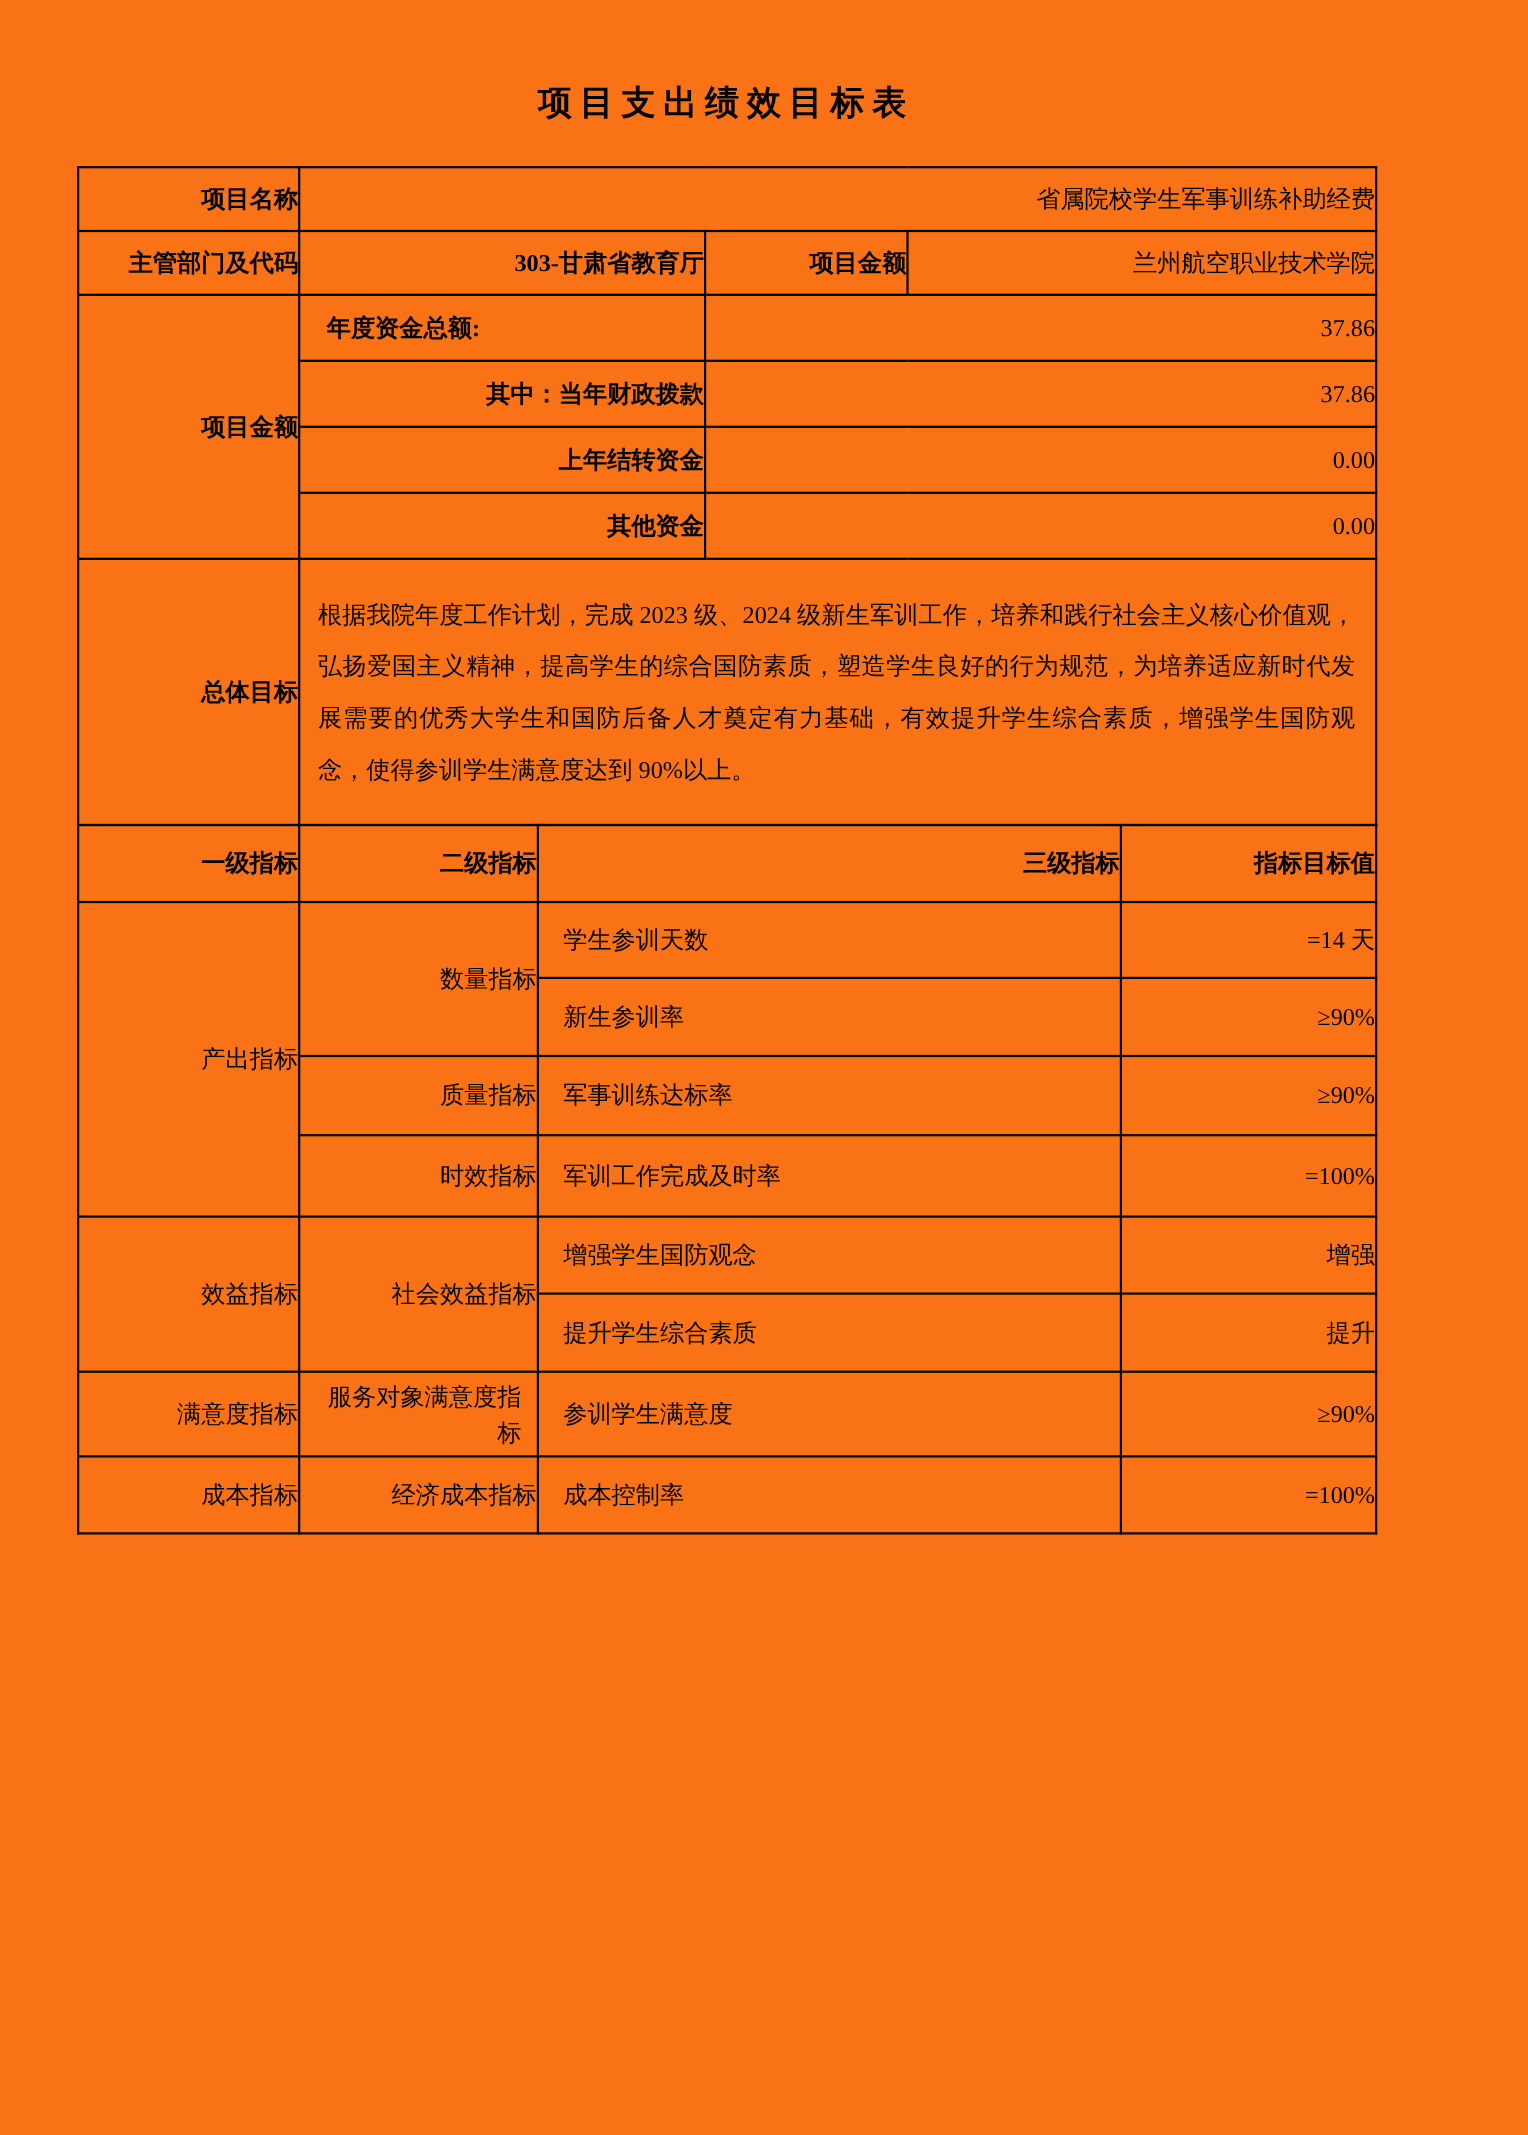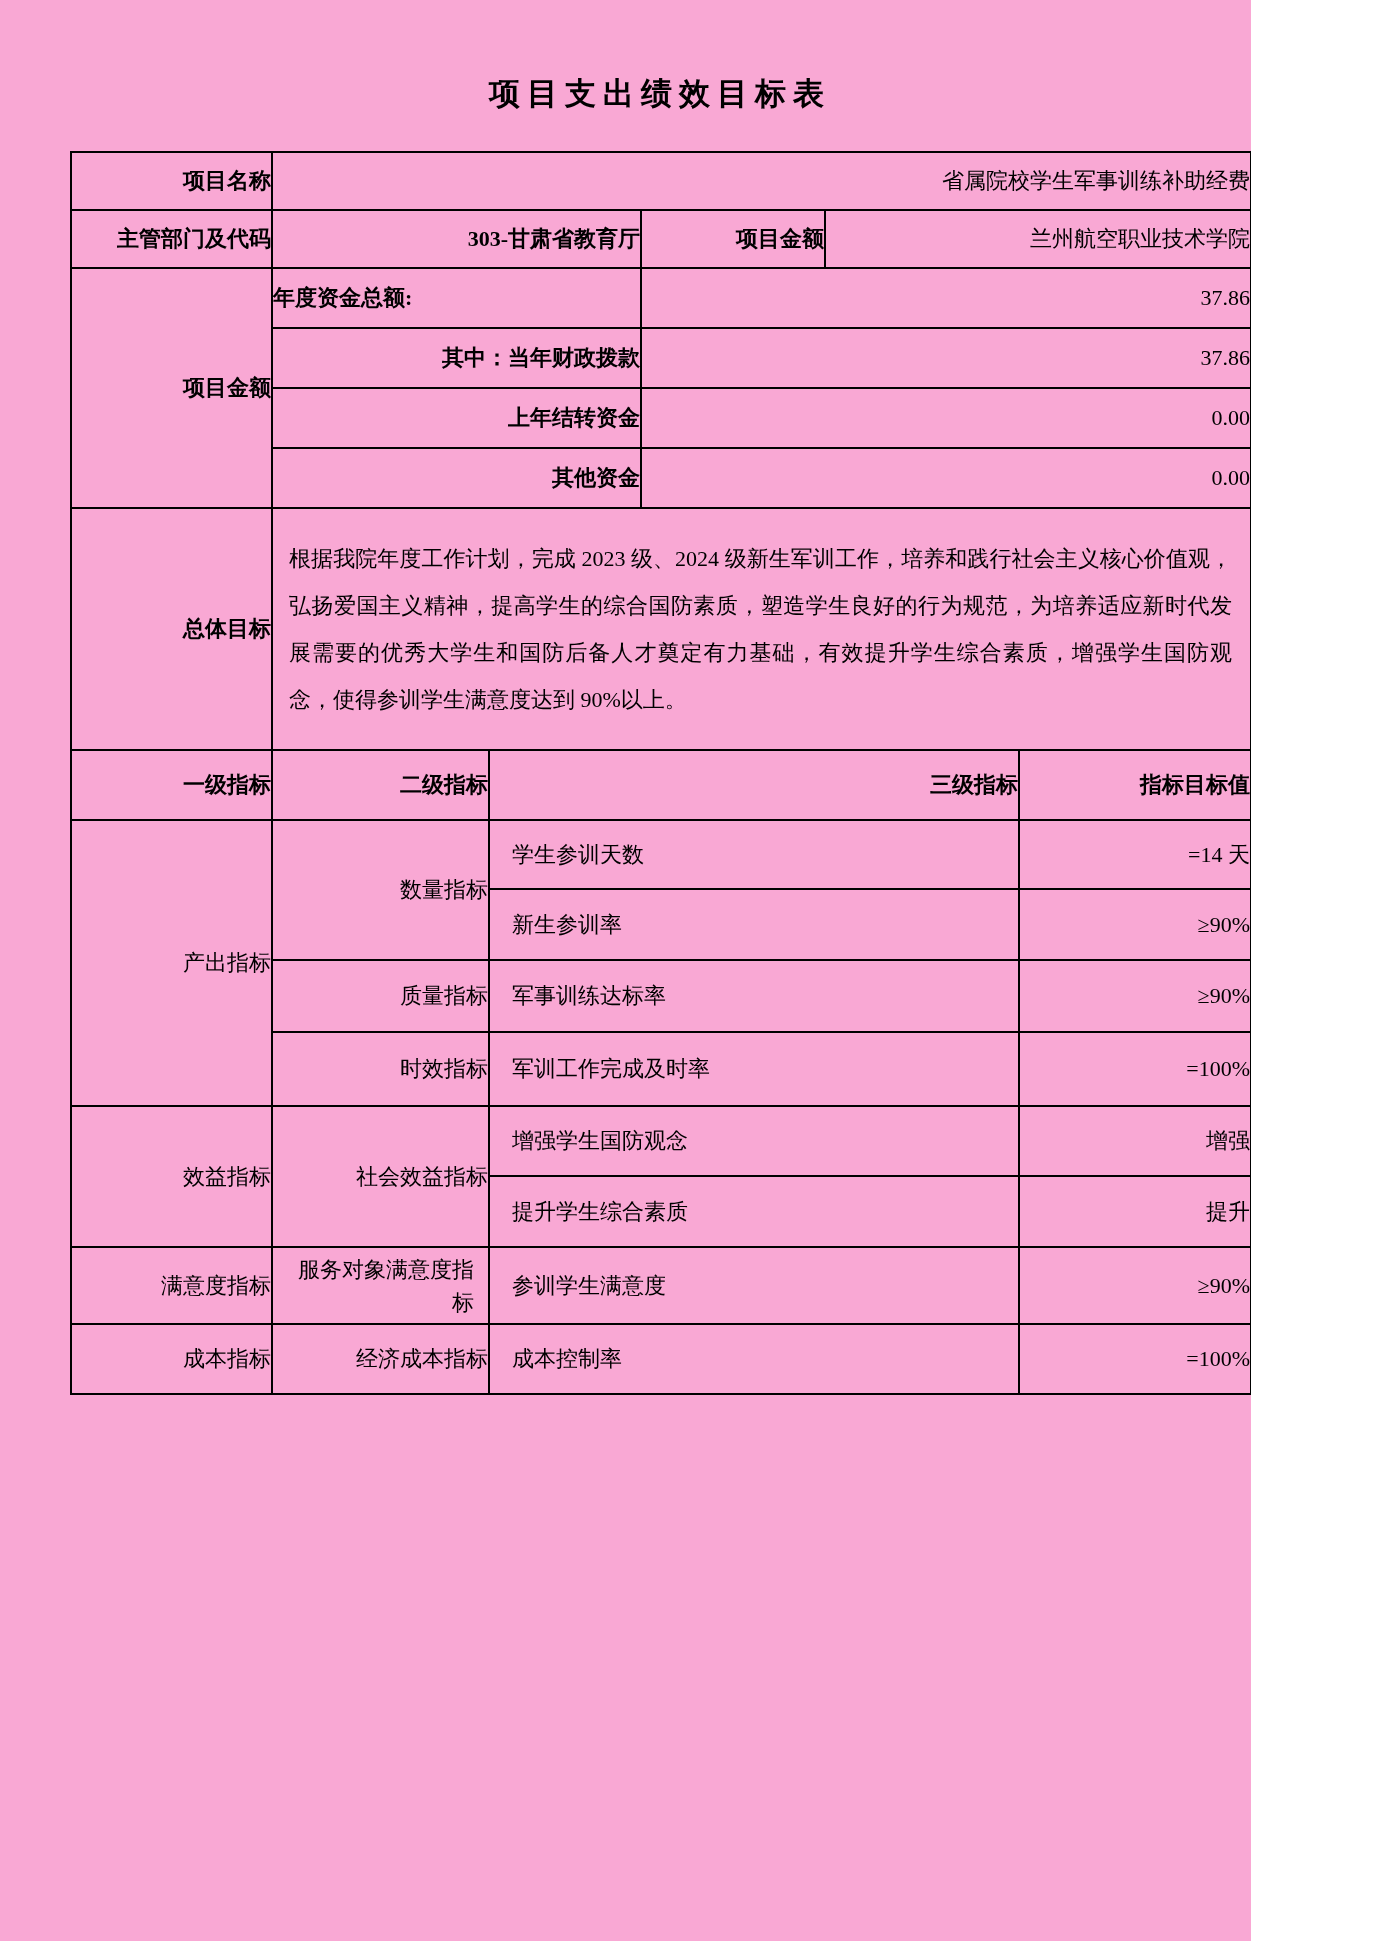--- a/index.html
+++ b/index.html
@@ -1,20 +1,20 @@
 <!DOCTYPE html>
 <html lang="zh"><head>
 <meta charset="utf-8">
 <style>
   html,body{margin:0;padding:0;background:#ffffff;}
   .page{
     position:relative;
-    width:1251px;
+    width:1389px;
     height:1941px;
-    background:#f9a8d4;
+    background:#f97316;
     color:#000;
     font-family:"Liberation Serif","DejaVu Serif",serif;
     font-size:22px;
     overflow:hidden;
   }
   .content{
     position:absolute;
     left:70px;
     top:0;
     width:1180px;
@@ -46,21 +46,21 @@
     border:2px solid #000;
     text-align:right;
     vertical-align:middle;
     padding:0;
     font-size:22px;
     line-height:30px;
     word-break:break-all;
   }
   td.lab{font-weight:bold;}
   td.left{text-align:left;padding-left:22px;}
-  td.sub-left{text-align:left;}
+  td.sub-left{text-align:left;padding-left:24px;}
   td.goal{
     text-align:justify;
     text-justify:inter-ideograph;
     padding:16px 18px 16px 16px;
     line-height:47px;
     vertical-align:middle;
   }
   td.wrap2{padding:0 14px;line-height:33px;}
   .page-number{
     position:absolute;

